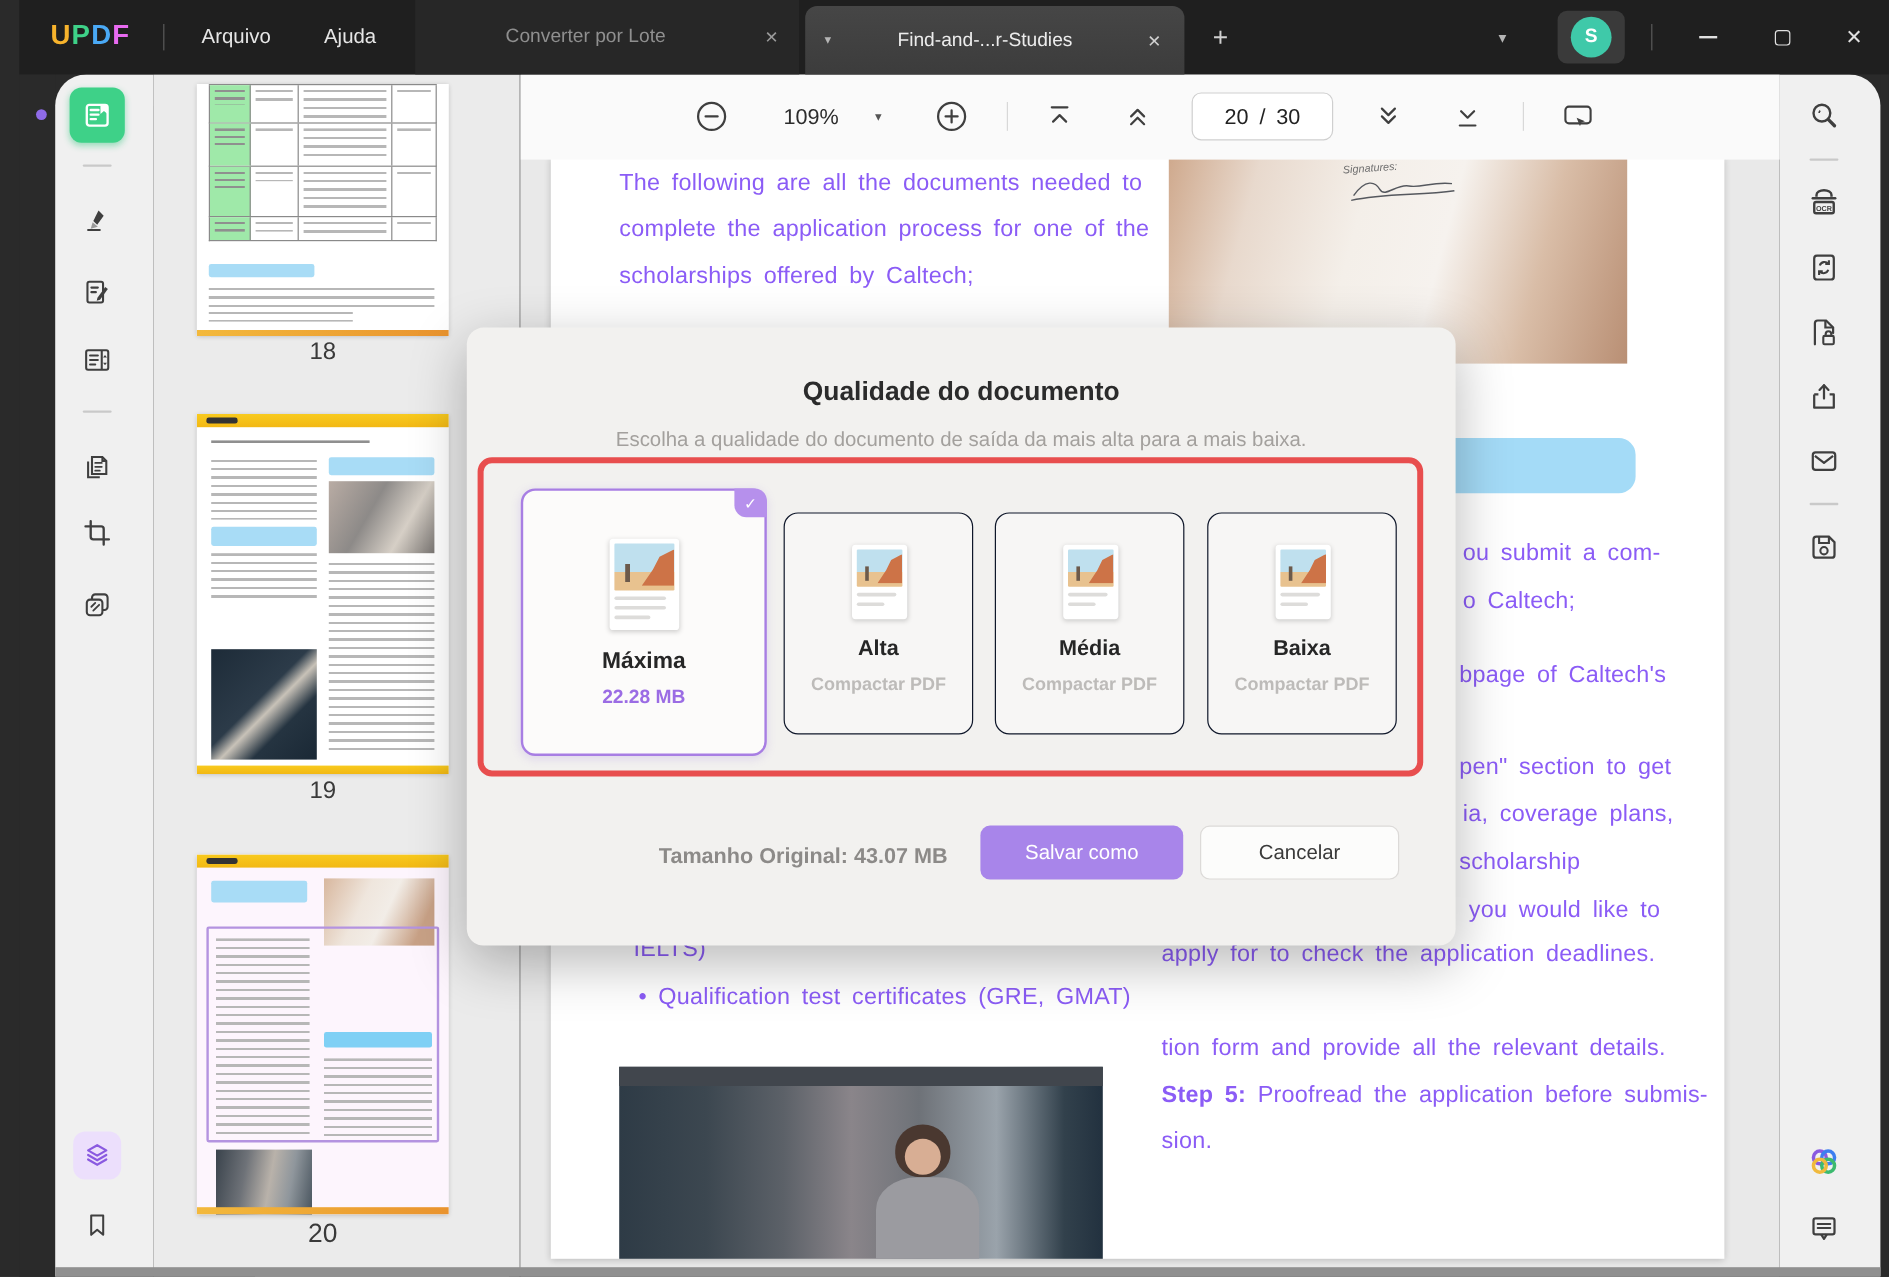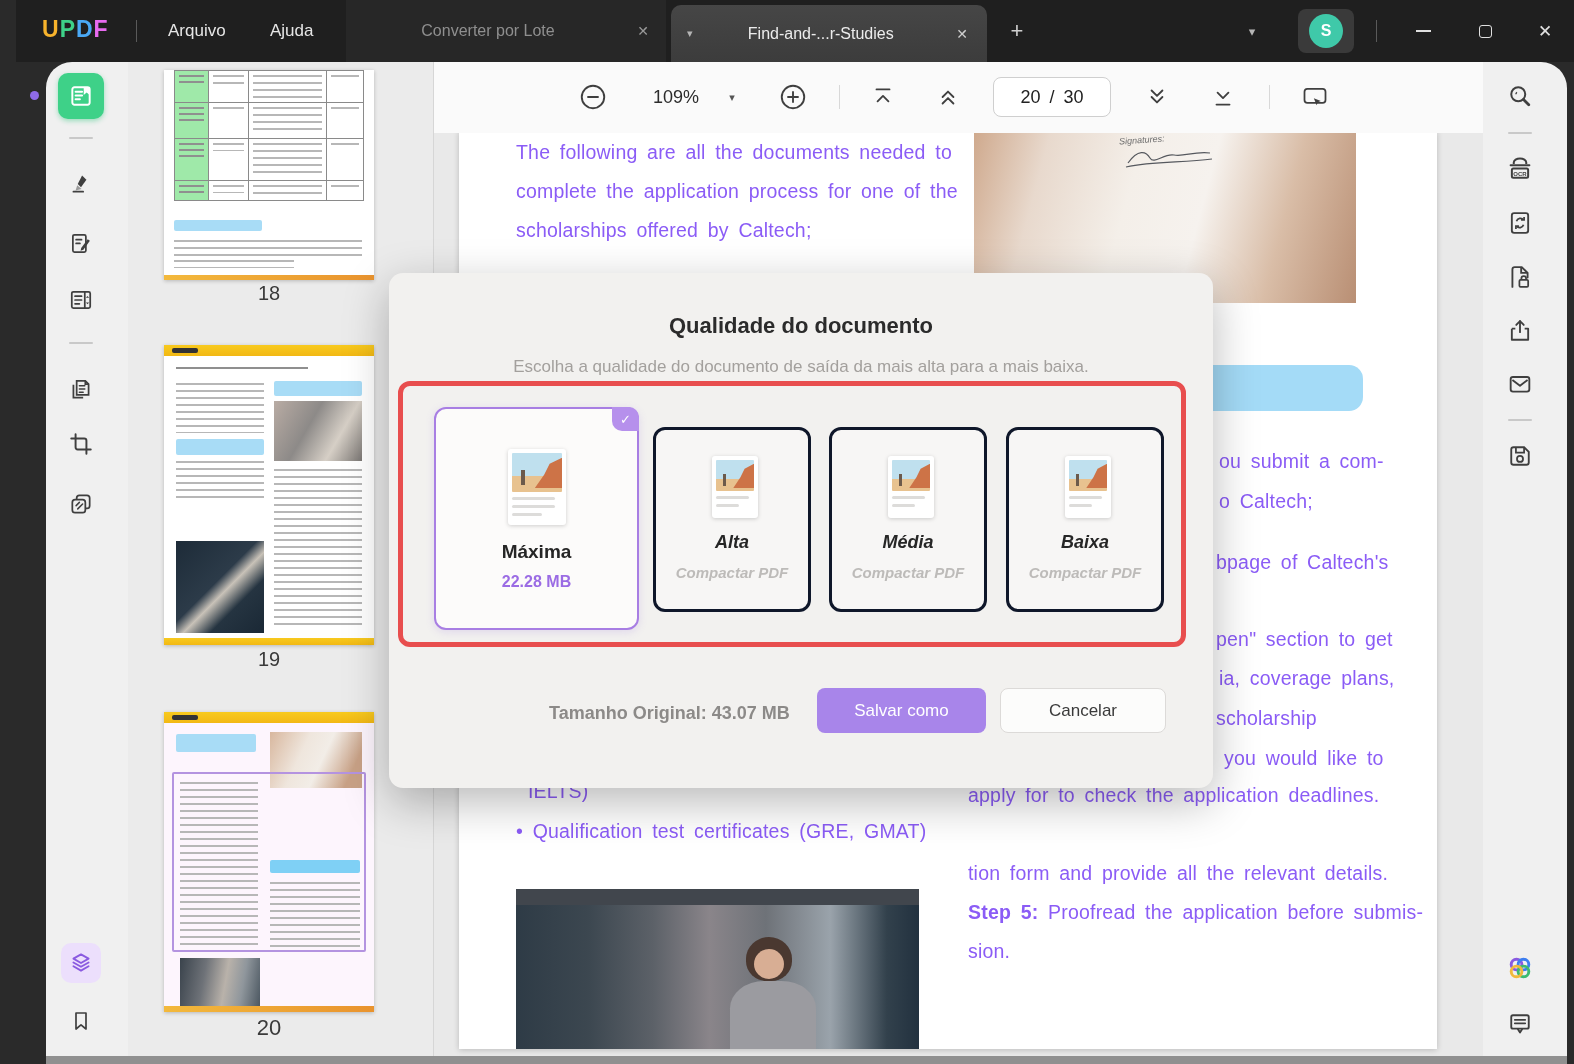--- a/index.html
+++ b/index.html
@@ -68,21 +68,21 @@
   .photo-lib{background:linear-gradient(90deg,#2e3b46 0%,#3c4750 18%,#5c6168 34%,#8a858a 48%,#6e7278 62%,#9aa3ab 78%,#32414c 92%,#22313f 100%);}
   .sig-cap{font-size:9px;color:#6f6f6f;font-style:italic;}
   .highlight-bar{background:#a4dbf7;border-radius:14px;}
   
   .dialog{left:373px;top:273px;width:824px;height:515px;background:#f2f1ef;border-radius:14px;box-shadow:0 14px 46px rgba(0,0,0,.28);z-index:50;}
   .dlg-title{width:100%;text-align:center;font-size:22px;font-weight:600;color:#2b2b2b;}
   .dlg-sub{width:100%;text-align:center;font-size:17px;color:#a3a09d;}
   .red-box{border:5px solid #e84e4e;border-radius:12px;}
   .card{border-radius:12px;}
   .card-max{background:#fcfbfa;border:2px solid #a87ee3;box-shadow:0 2px 8px rgba(140,100,220,.18);}
-  .card-sm{background:#f7f6f5;border:3px solid #0f172a;font-style:italic;}
+  .card-sm{background:#f7f6f5;border:1px solid #0f172a;}
   .check-badge{width:27px;height:24px;background:#b690ec;border-radius:0 10px 0 10px;color:#fff;font-size:13px;}
   .card-name{width:100%;text-align:center;font-weight:bold;color:#262626;}
   .card-detail{width:100%;text-align:center;font-weight:bold;}
   .doc-img{background:#fff;box-shadow:0 1px 4px rgba(0,0,0,.18);border-radius:3px;padding:4px;}
   .doc-pic{position:relative;width:100%;height:58%;background:linear-gradient(#bfe0ee 0 60%,#e8c28f 60% 100%);overflow:hidden;border-radius:1px;}
   .cliff{position:absolute;right:0;top:12%;width:55%;height:78%;background:#cd7347;clip-path:polygon(100% 0,100% 100%,0 100%,35% 55%,55% 20%);}
   .cactus{position:absolute;left:18%;bottom:18%;width:8%;height:38%;background:#6c5a4b;}
   .doc-l{height:3px;background:#dddcda;border-radius:2px;margin-top:5px;}
   .btn-save{background:#a885ea;border-radius:8px;color:#fff;font-size:17px;}
   .btn-cancel{background:#fcfcfb;border:1px solid #dcdad8;border-radius:8px;color:#3a3a3a;font-size:17px;}
@@ -366,21 +366,21 @@
     <div class="abs doc-line" style="left:760px;top:536px;">ia, coverage plans,</div>
     <div class="abs doc-line" style="left:757px;top:576px;">scholarship</div>
     <div class="abs doc-line" style="left:765px;top:616px;">you would like to</div>
     <div class="abs doc-line" style="left:509px;top:653px;">apply for to check the application deadlines.</div>
 
     <div class="abs doc-line" style="left:509px;top:731px;">tion form and provide all the relevant details.</div>
     <div class="abs doc-line" style="left:509px;top:770px;"><b>Step 5:</b><span> Proofread the application before submis-</span></div>
     <div class="abs doc-line" style="left:509px;top:809px;">sion.</div>
 
     <div class="abs doc-line" style="left:69px;top:649px;">IELTS)</div>
-    <div class="abs doc-line" style="left:57px;top:689px;">• Qualification test certificates (GRE, GMAT)</div>
+    <div class="abs doc-line" style="left:73px;top:689px;">• Qualification test certificates (GRE, GMAT)</div>
 
     <div class="abs photo-lib" style="left:57px;top:758px;width:403px;height:160px;">
       <div class="abs" style="left:230px;top:48px;width:46px;height:44px;border-radius:50% 50% 45% 45%;background:#4a3830;"></div>
       <div class="abs" style="left:238px;top:60px;width:30px;height:30px;border-radius:50%;background:#d8ae94;"></div>
       <div class="abs" style="left:214px;top:92px;width:86px;height:68px;border-radius:40% 40% 0 0;background:#9b9ba0;"></div>
       <div class="abs" style="left:0;top:0;width:403px;height:16px;background:#41464d;"></div>
     </div>
   </div>
 
   <div class="abs tool-btn ic" style="left:1486px;top:78px;z-index:3;">

